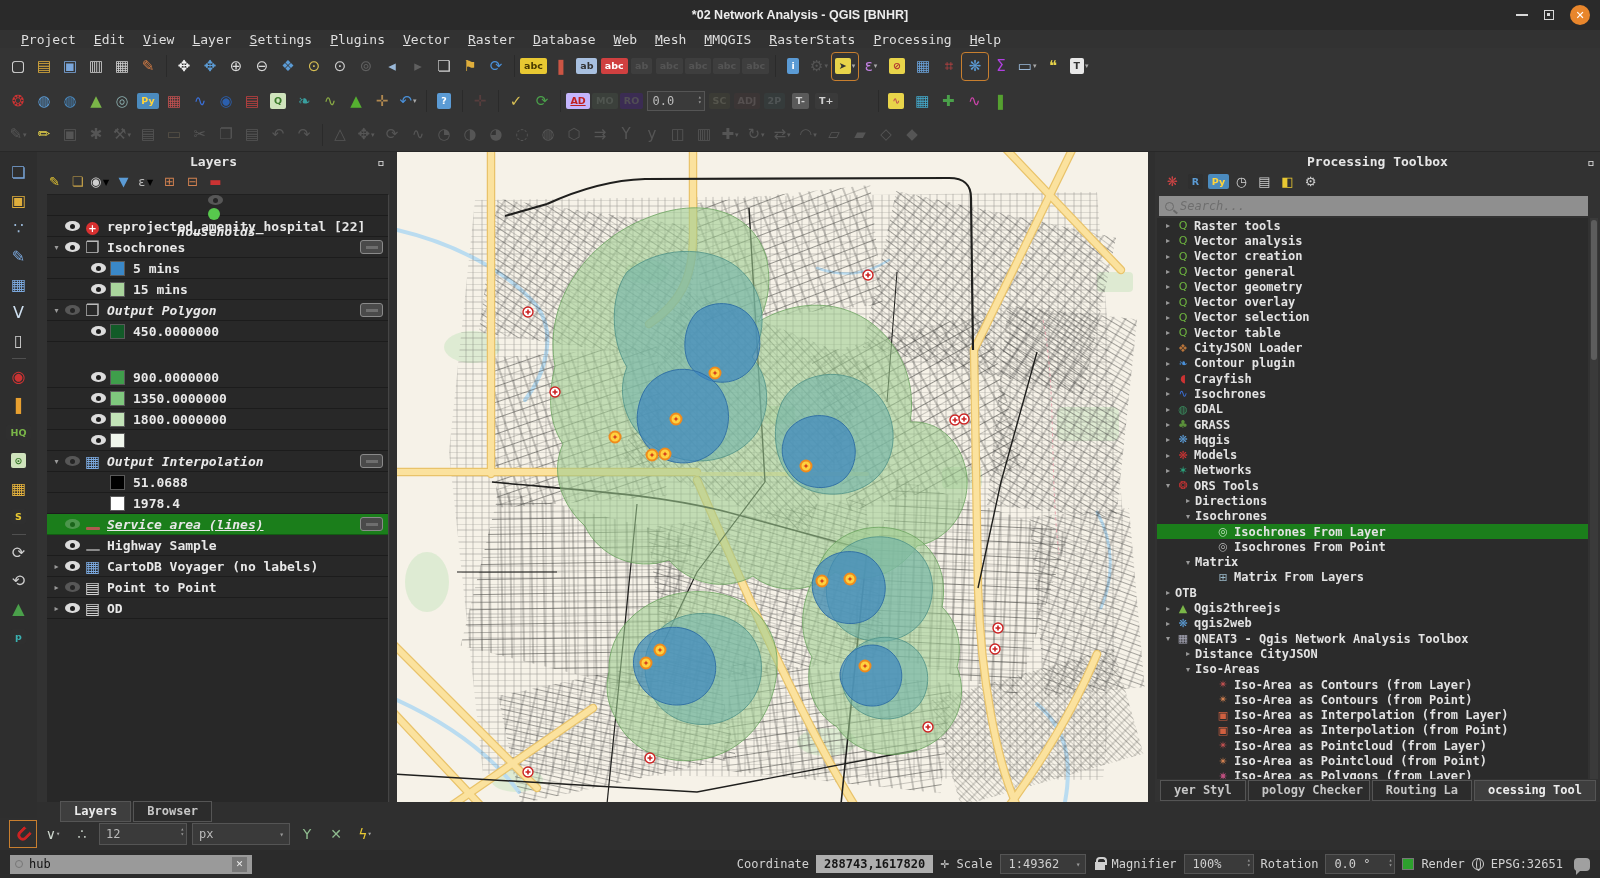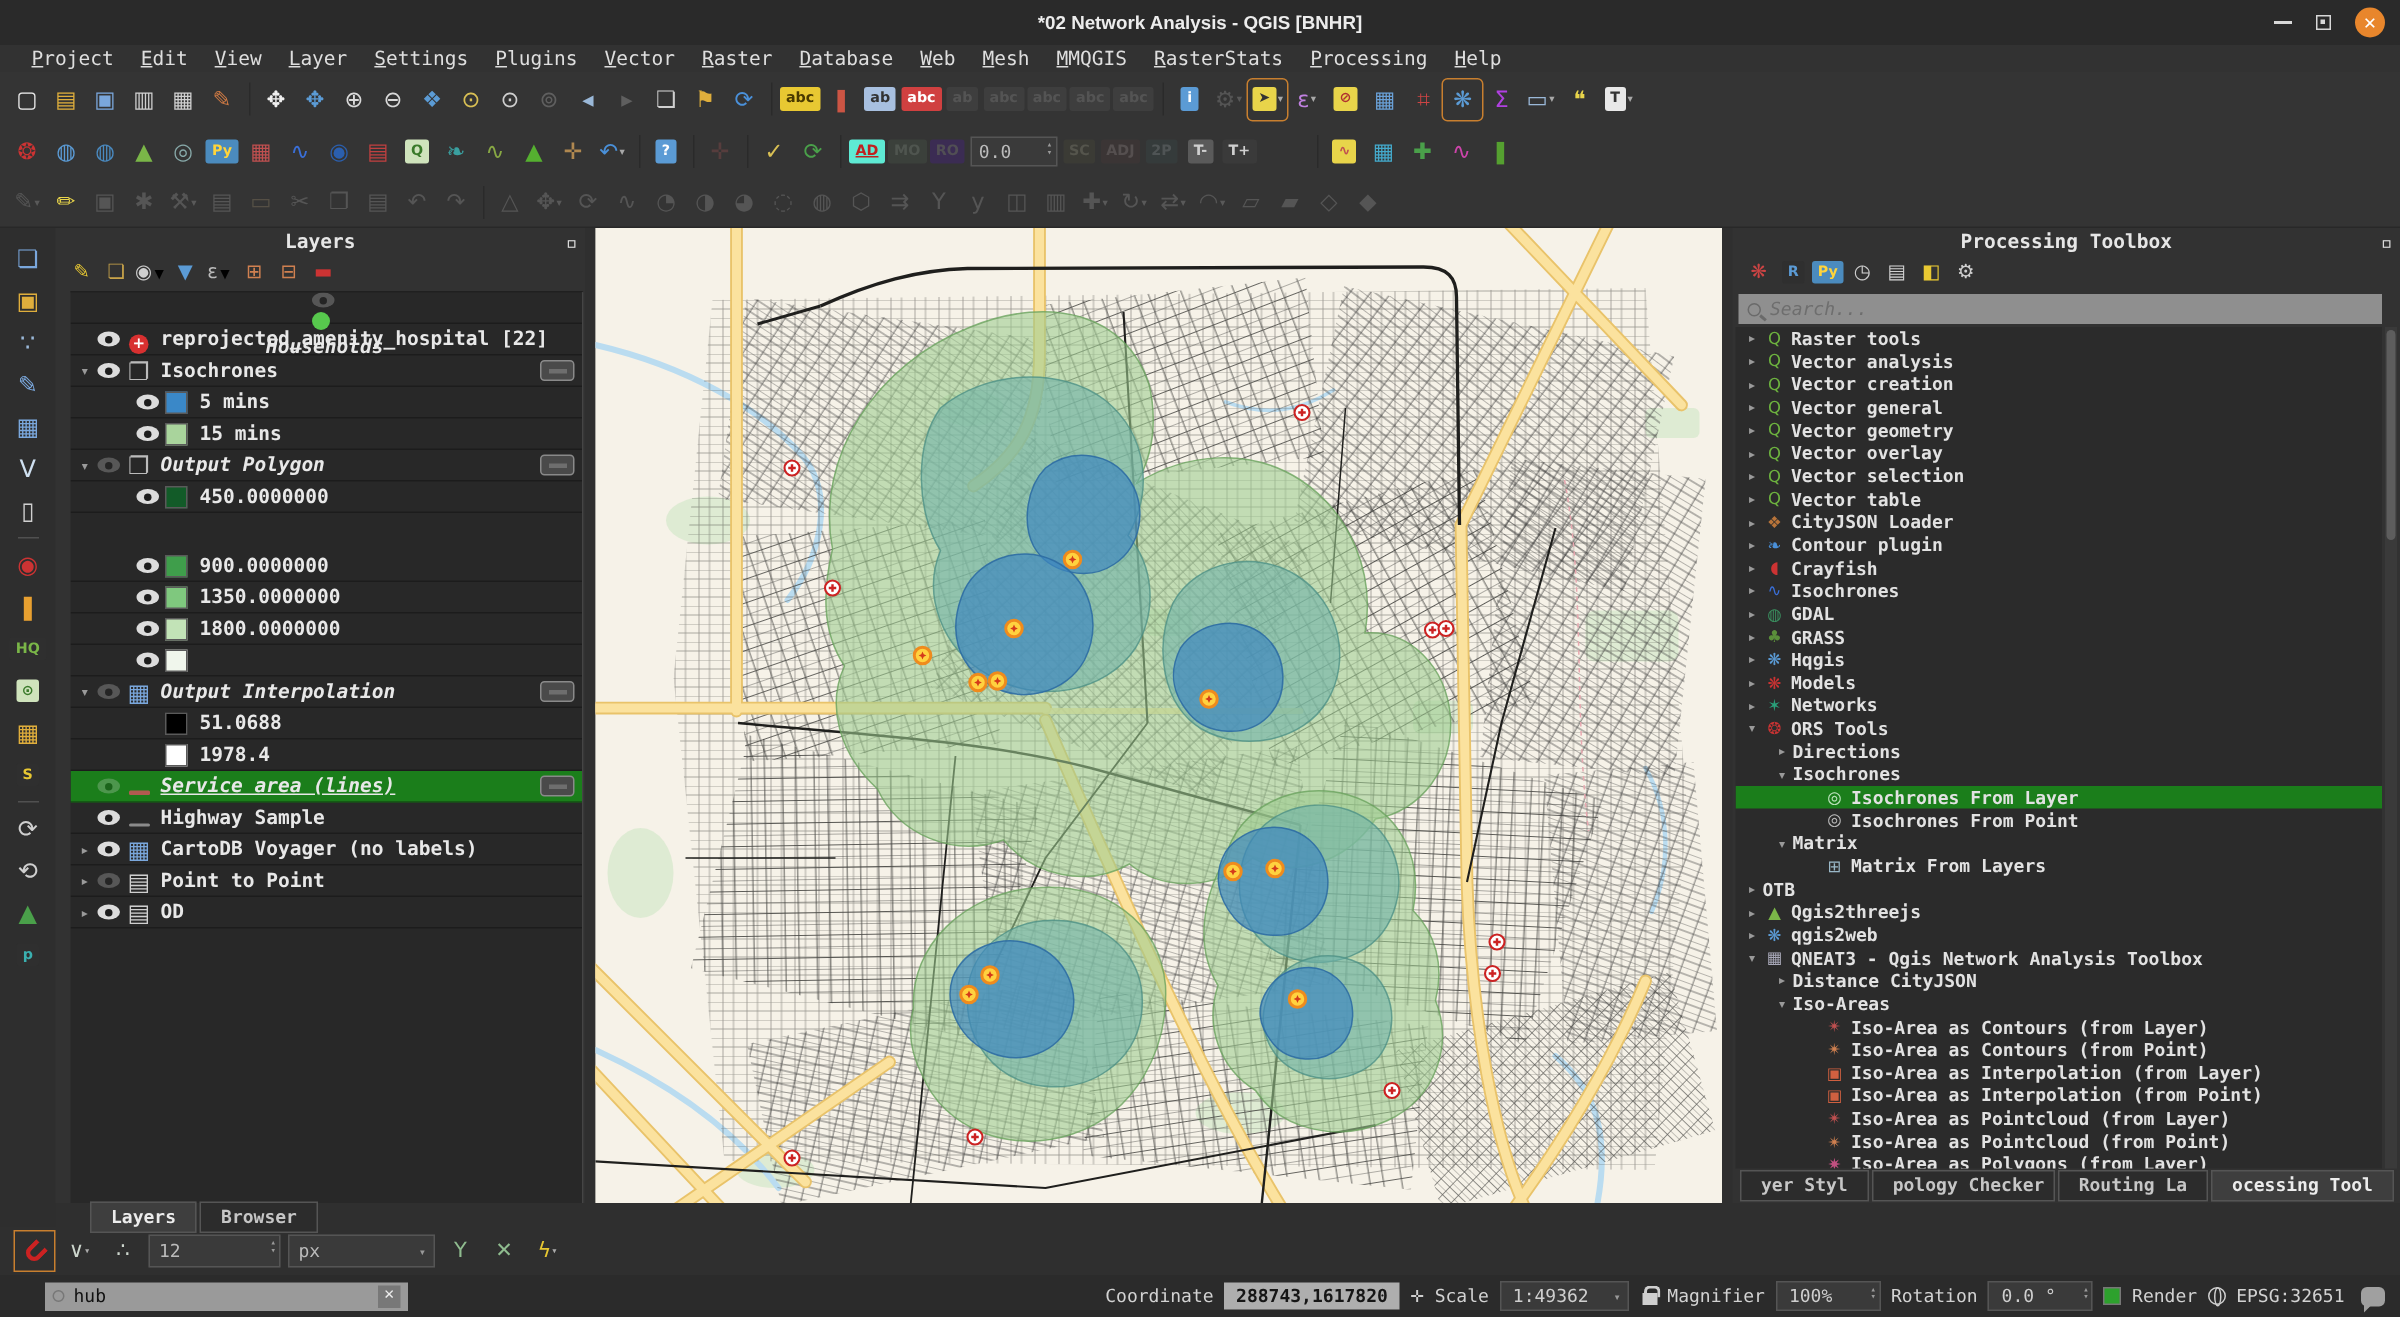--- a/index.html
+++ b/index.html
@@ -106,21 +106,21 @@
   .snapbtn .g{font-family:"DejaVu Sans",sans-serif;font-size:14px;}
   .snapspin{width:88px;height:22px;background:#3a3a3a;border:1px solid #555;color:#bbb;
             font:12px "DejaVu Sans Mono",monospace;display:flex;align-items:center;padding:0 6px;position:relative;}
   .snapdd{width:98px;height:22px;background:#3a3a3a;border:1px solid #555;color:#bbb;
           font:12px "DejaVu Sans Mono",monospace;display:flex;align-items:center;padding:0 6px;position:relative;}
   .snapdd::after{content:"▾";position:absolute;right:5px;font-size:8px;color:#999;}
   
   .statusbar{position:absolute;left:0;top:850px;width:100%;height:28px;background:#2b2b2b;
              display:flex;align-items:center;padding:0 10px;gap:7px;
              font:12px "DejaVu Sans Mono",monospace;color:#cfcfcf;}
-  .hub{width:242px;height:19px;background:#9a9a9a;display:flex;align-items:center;padding:0 5px;color:#111;flex:none;margin-left:20px;}
+  .hub{width:242px;height:19px;background:#9a9a9a;display:flex;align-items:center;padding:0 5px;color:#111;flex:none;}
   .hub .mg2{width:8px;height:8px;border:1.5px solid #777;border-radius:50%;margin-right:6px;}
   .hub .x{margin-left:auto;width:15px;height:15px;background:#787878;color:#eee;display:flex;
           align-items:center;justify-content:center;font:bold 9px "DejaVu Sans",sans-serif;}
   .sb-label{color:#d2d2d2;}
   .coordbox{background:#aeaeae;color:#161616;font-weight:bold;padding:2px 8px;}
   .sb-box{background:#3a3a3a;border:1px solid #555;padding:2px 8px;position:relative;min-width:70px;}
   .sb-box.dd::after{content:"▾";position:absolute;right:4px;top:5px;font-size:8px;color:#999;}
   .sb-box.spin{padding-right:14px;}
   .chk{width:12px;height:12px;background:#2da12d;border:1px solid #777;flex:none;}
   .lock{width:10px;height:8px;background:#cfcfcf;position:relative;margin:4px 0 0 2px;}
@@ -354,21 +354,21 @@
       </span>
       <span class="tsep"></span>
       <span class="tbtn">
         <span class="g" style="color: rgb(217, 192, 84);">✓</span>
       </span>
       <span class="tbtn">
         <span class="g" style="color: rgb(74, 160, 74);">⟳</span>
       </span>
       <span class="tsep"></span>
       <span class="tbtn">
-        <span class="tbadge" style="background: #5eead4; color: rgb(192, 32, 32); text-decoration: underline;">AD</span>
+        <span class="tbadge" style="background: #c4b5fd; color: rgb(192, 32, 32); text-decoration: underline;">AD</span>
       </span>
       <span class="tbtn dis">
         <span class="tbadge" style="background: rgb(74, 90, 74); color: rgb(138, 154, 138);">MO</span>
       </span>
       <span class="tbtn dis">
         <span class="tbadge" style="background: #4c1d95; color: rgb(144, 136, 152);">RO</span>
       </span>
       <span class="tspin">0.0<span class="ud">▴<br>▾</span></span>
       <span class="tbtn dis">
         <span class="tbadge" style="background: rgb(74, 74, 58); color: rgb(154, 154, 128);">SC</span>

